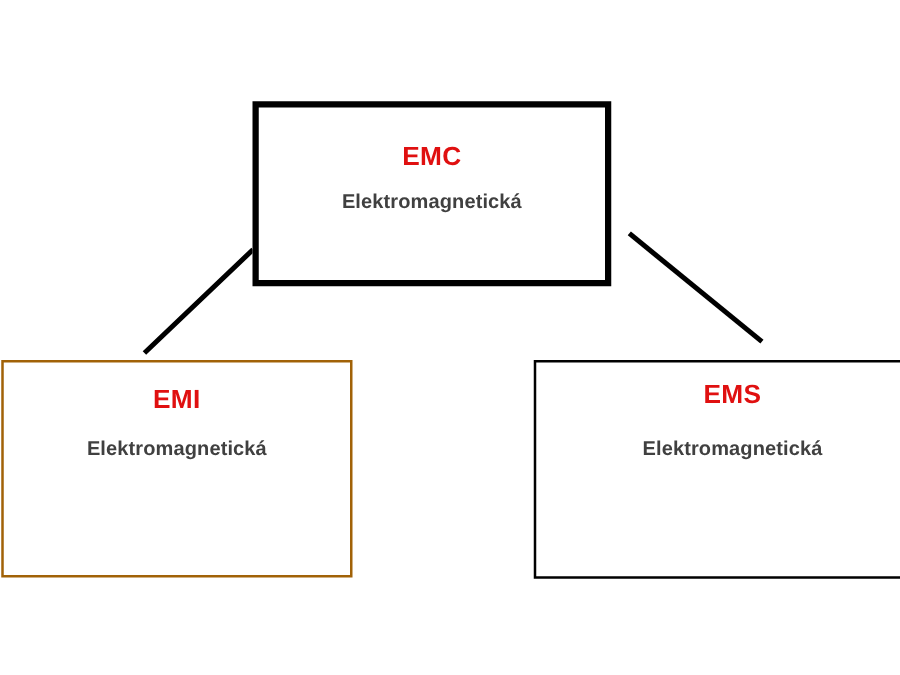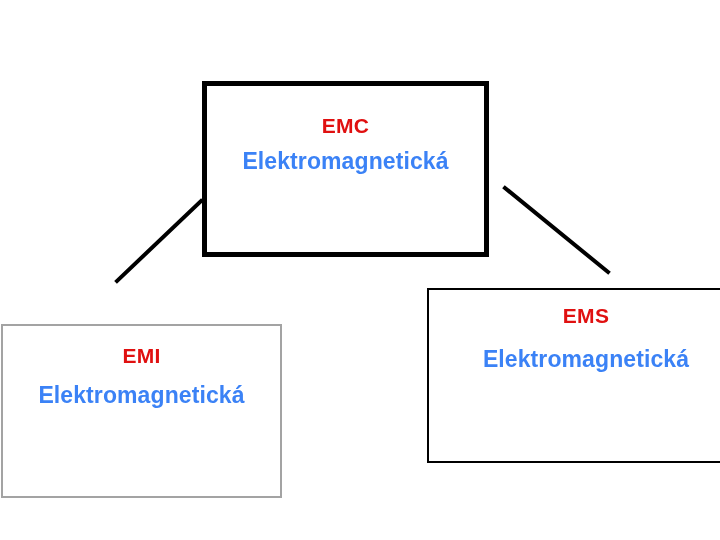--- a/index.html
+++ b/index.html
@@ -43,52 +43,51 @@
 
   .node-title {
     color: #e01010;
     font-weight: bold;
     font-size: 21px;
     line-height: 23px;
     letter-spacing: 0.3px;
   }
 
   .node-body {
-    color: #3b82f6;
+    color: #404040;
     font-weight: bold;
-    font-size: 23px;
+    font-size: 16px;
     line-height: 25px;
     letter-spacing: 0.1px;
   }
 
   .node-body-line {
     display: block;
     white-space: nowrap;
   }
 
   
   #node-emc {
     left: 202px;
     top: 81px;
     width: 287px;
-    height: 176px;
+    height: 148px;
     border: 5px solid #000000;
     padding-top: 28px;
   }
   #node-emc .node-title { margin-bottom: 12px; }
 
   
   #node-emi {
     left: 1px;
     top: 288px;
     width: 281px;
     height: 174px;
-    border: 2px solid #a3a3a3;
+    border: 2px solid #a16207;
     padding-top: 18px;
-    margin-top: 36px;
   }
   #node-emi .node-title { margin-bottom: 16px; }
 
   
   #node-ems {
     left: 427px;
     top: 288px;
     width: 318px;
     height: 175px;
     border: 2px solid #000000;

